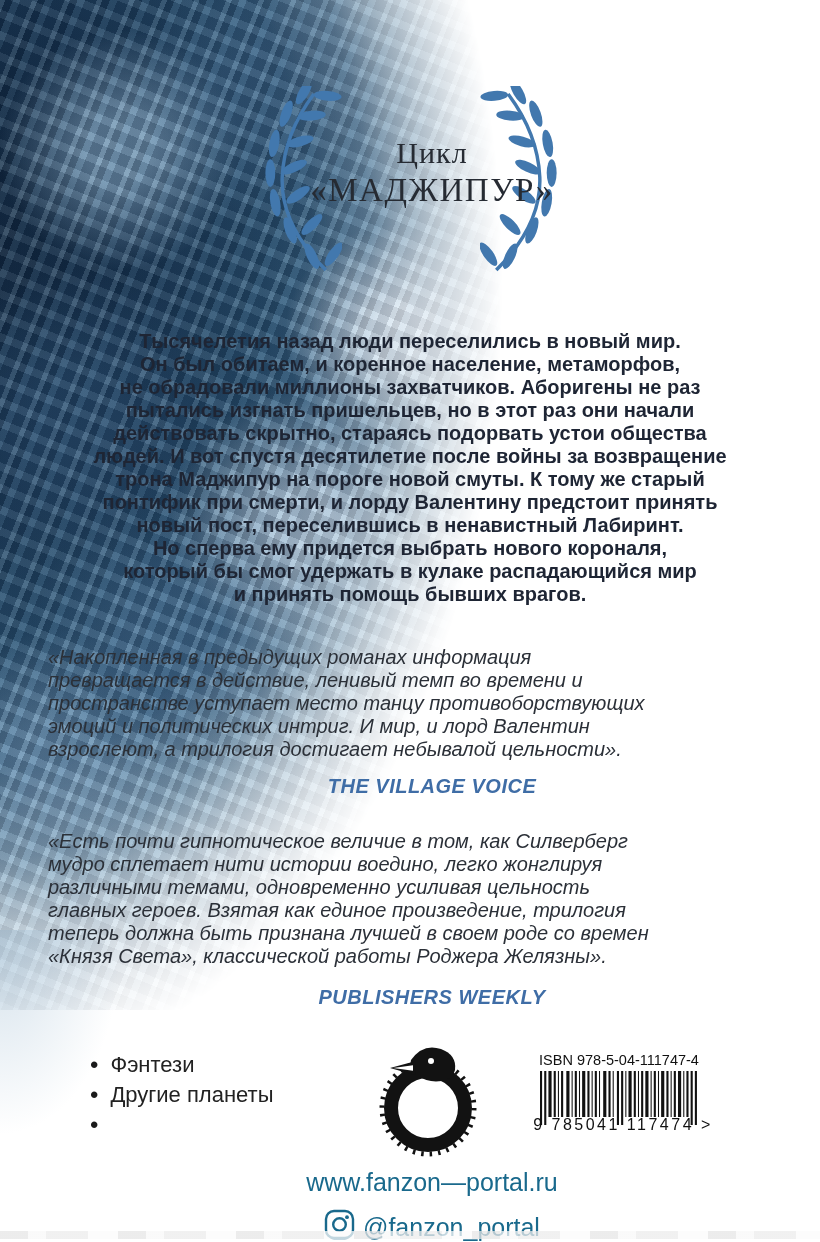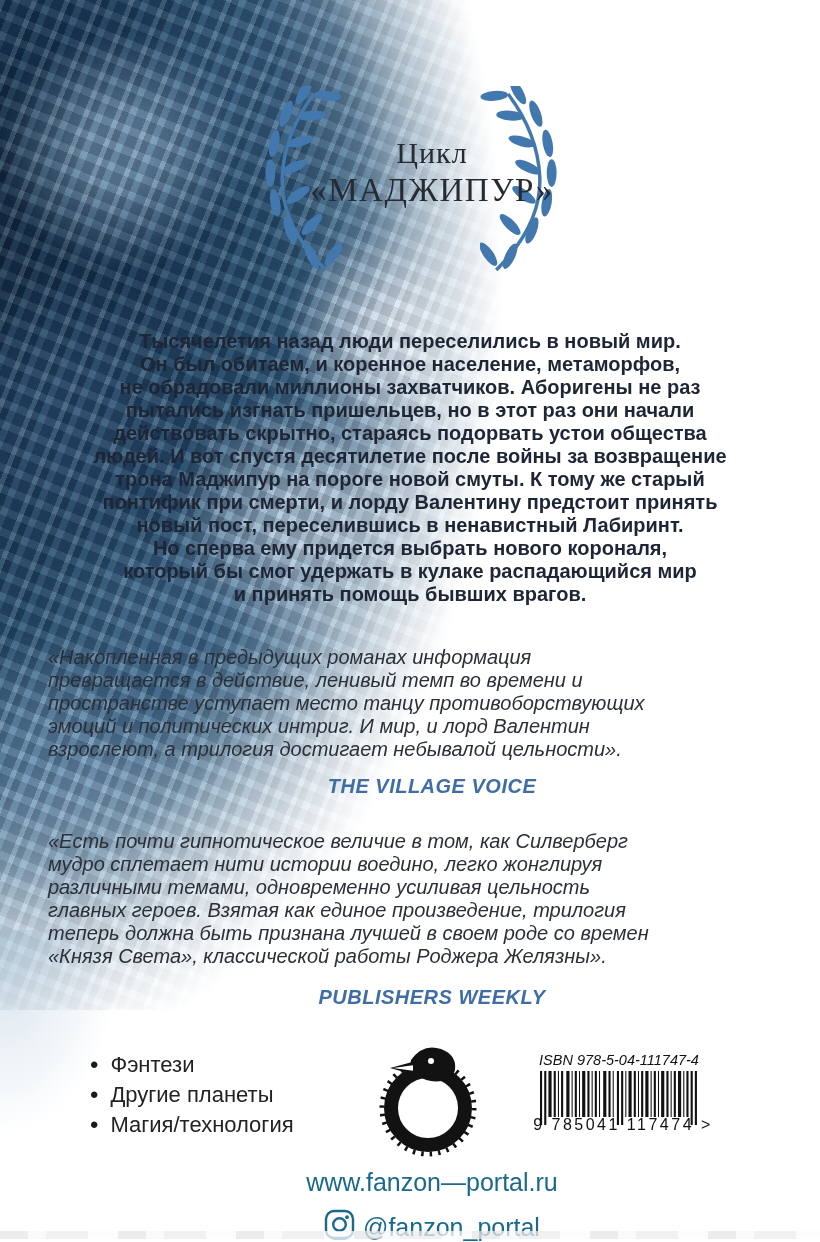--- a/index.html
+++ b/index.html
@@ -69,21 +69,21 @@
     position:absolute;left:90px;top:1050px;margin:0;padding:0;list-style:none;
     font-size:22px;line-height:30px;color:#222222;
   }
   .tags li{display:flex;align-items:center;}
   .tag-bullet{font-size:24px;margin-right:12px;color:#1a1a1a;}
 
   .logo{position:absolute;left:368px;top:1038px;}
 
   .barcode-label{
     position:absolute;left:536px;top:1052px;width:166px;text-align:center;
-    font-size:14.5px;color:#111111;font-style:italic;
+    font-size:14.5px;color:#111111;
   }
   .barcode-bars{position:absolute;left:540px;top:1071px;}
   .barcode-digits{
     position:absolute;left:530px;top:1116px;width:186px;text-align:center;
     font-size:16px;letter-spacing:2.5px;color:#111111;
   }
 
   
   .footer{
     position:absolute;left:0;right:0;top:1168px;
@@ -183,21 +183,20 @@
     <li>
       <span class="tag-bullet">•</span>
       <span>Фэнтези</span>
     </li>
     <li>
       <span class="tag-bullet">•</span>
       <span>Другие планеты</span>
     </li>
     <li>
       <span class="tag-bullet">•</span>
-      <span>Магия/технология</span>
     </li>
   </ul>
 
   <div class="logo">
     <svg width="120" height="122" viewBox="0 0 120 122">
       <circle cx="60" cy="70" r="46" fill="none" stroke="#121212" stroke-width="5" stroke-dasharray="2.5 6"></circle>
       <circle cx="60" cy="70" r="37" fill="none" stroke="#121212" stroke-width="14"></circle>
       <path d="M43 22 Q55 5 73 11 Q89 17 87 32 Q85 41 74 43 Q60 45 50 38 Q40 31 43 22 Z" fill="#121212"></path>
       <path d="M48 23 L22 30 L47 37 Z" fill="#121212"></path>
       <path d="M25 30 L45 27.2 L45 32.8 Z" fill="#ffffff"></path>

